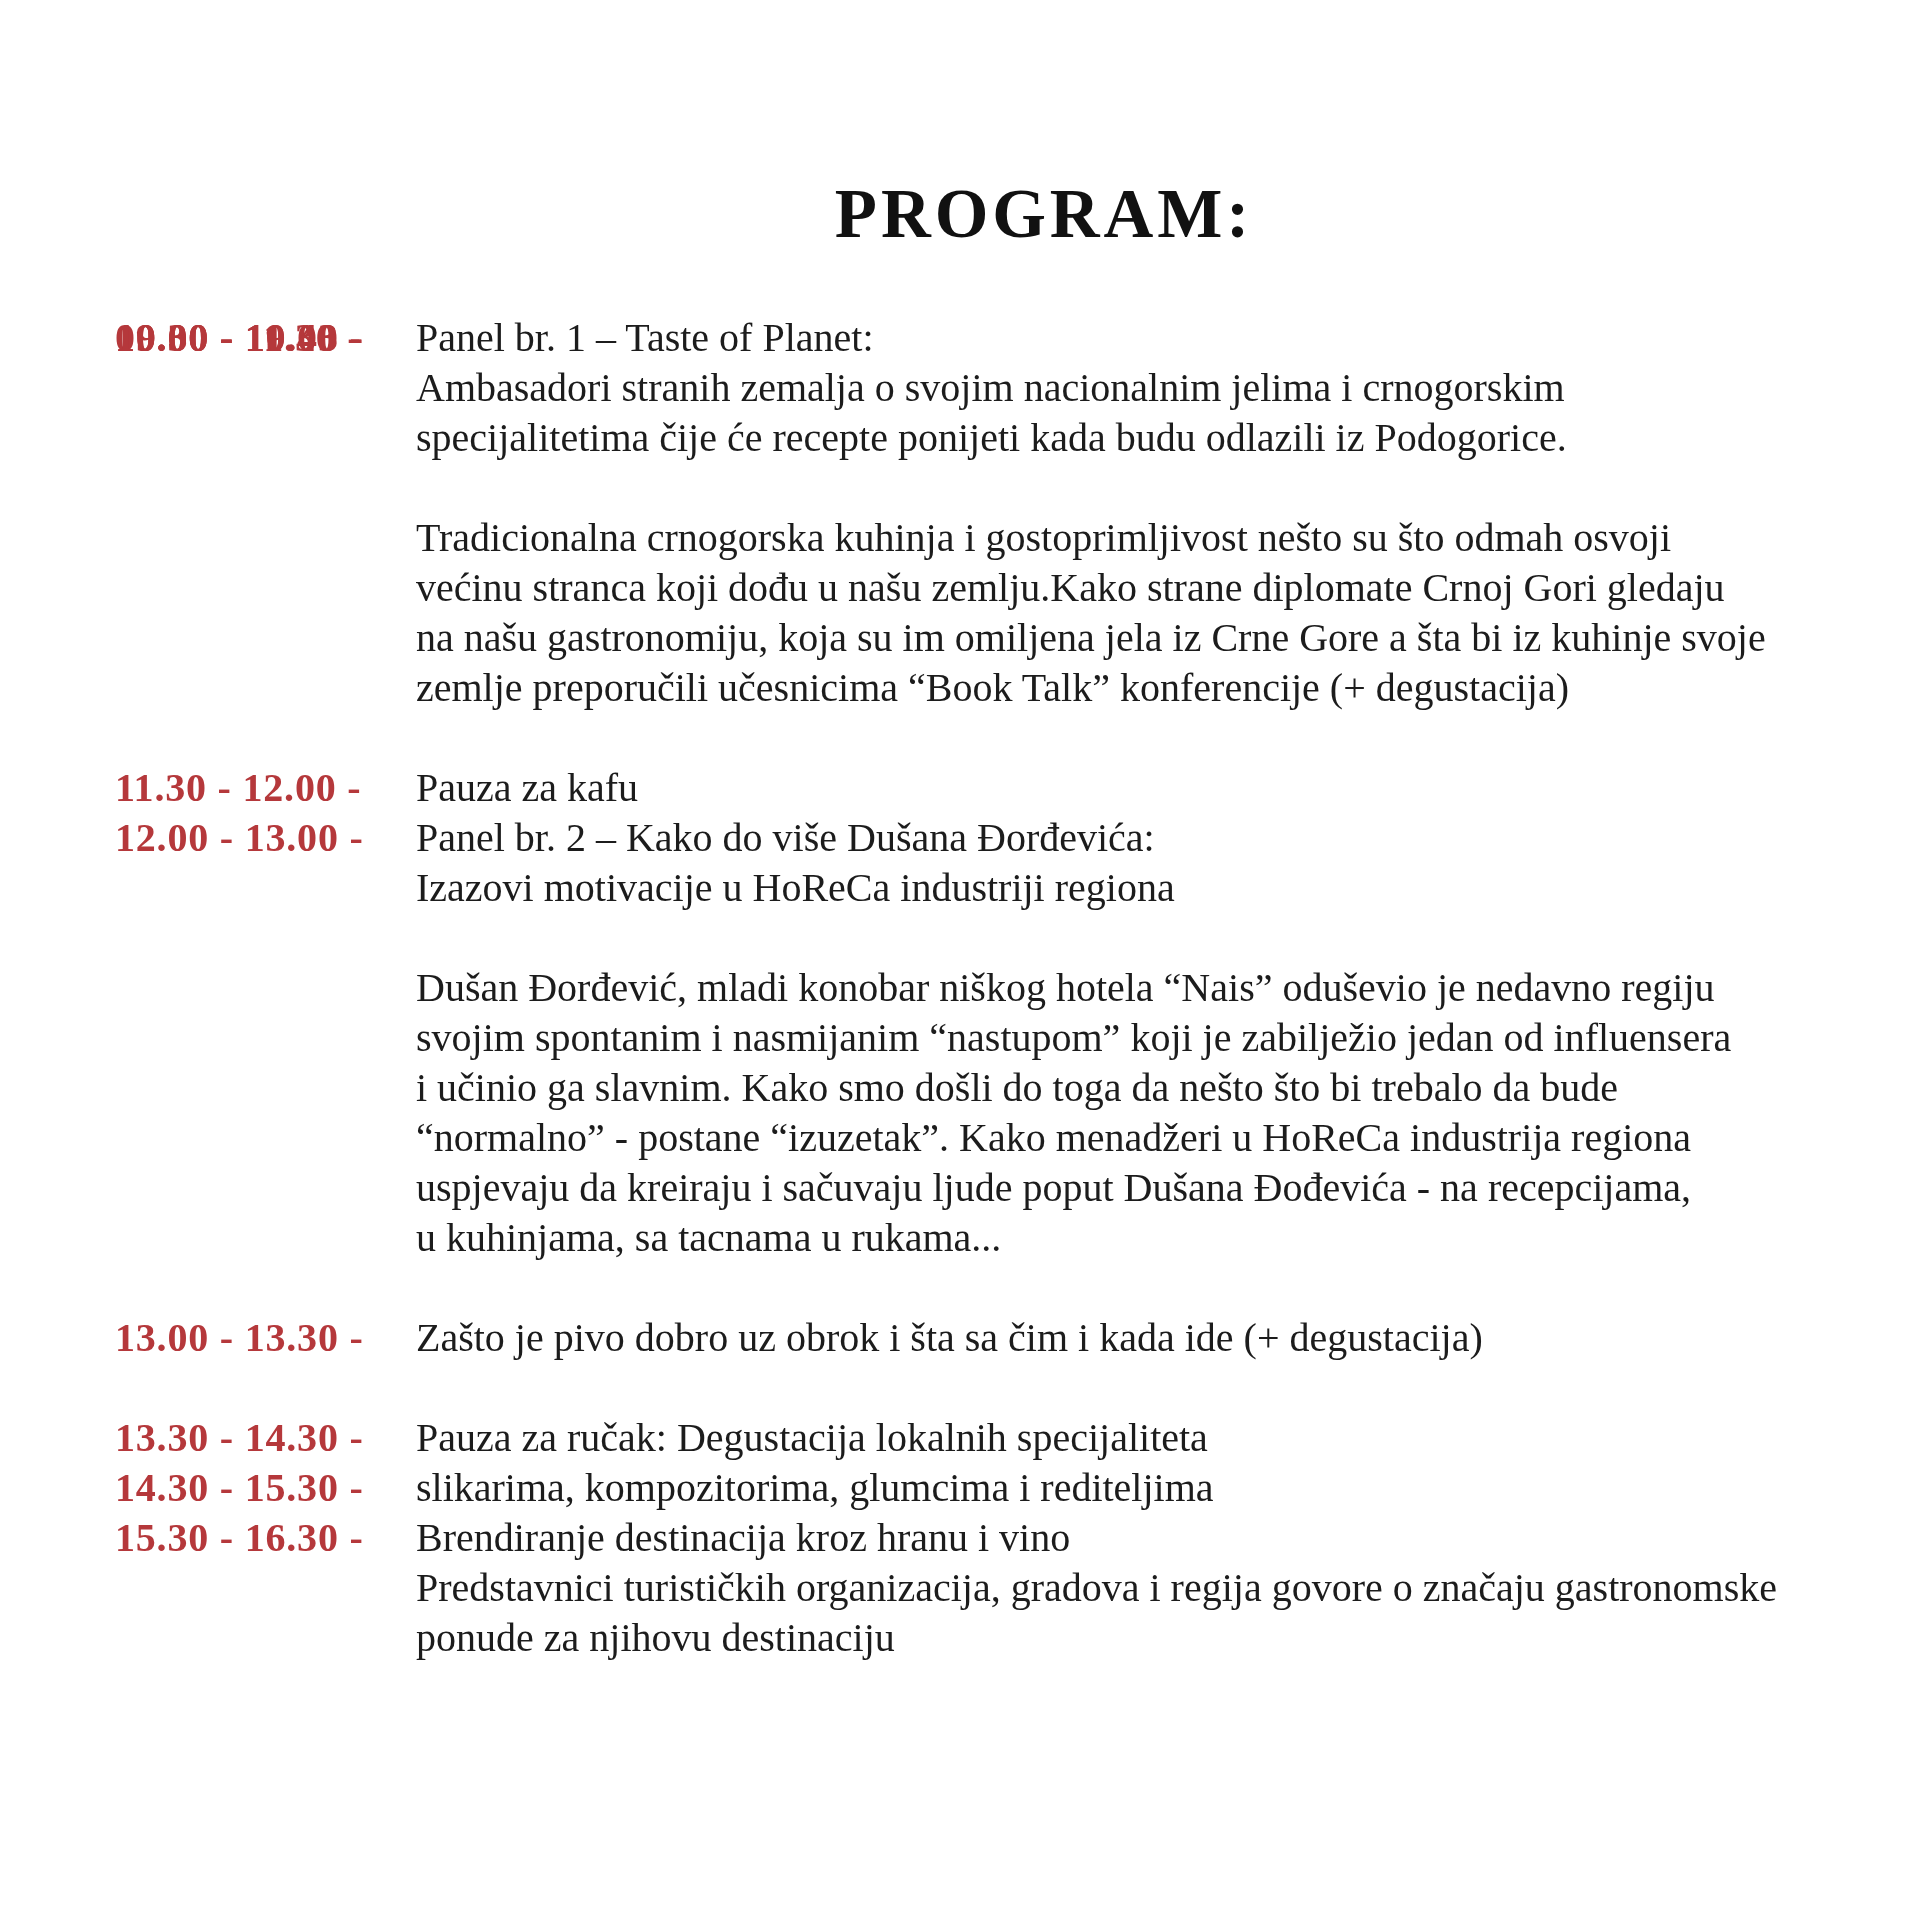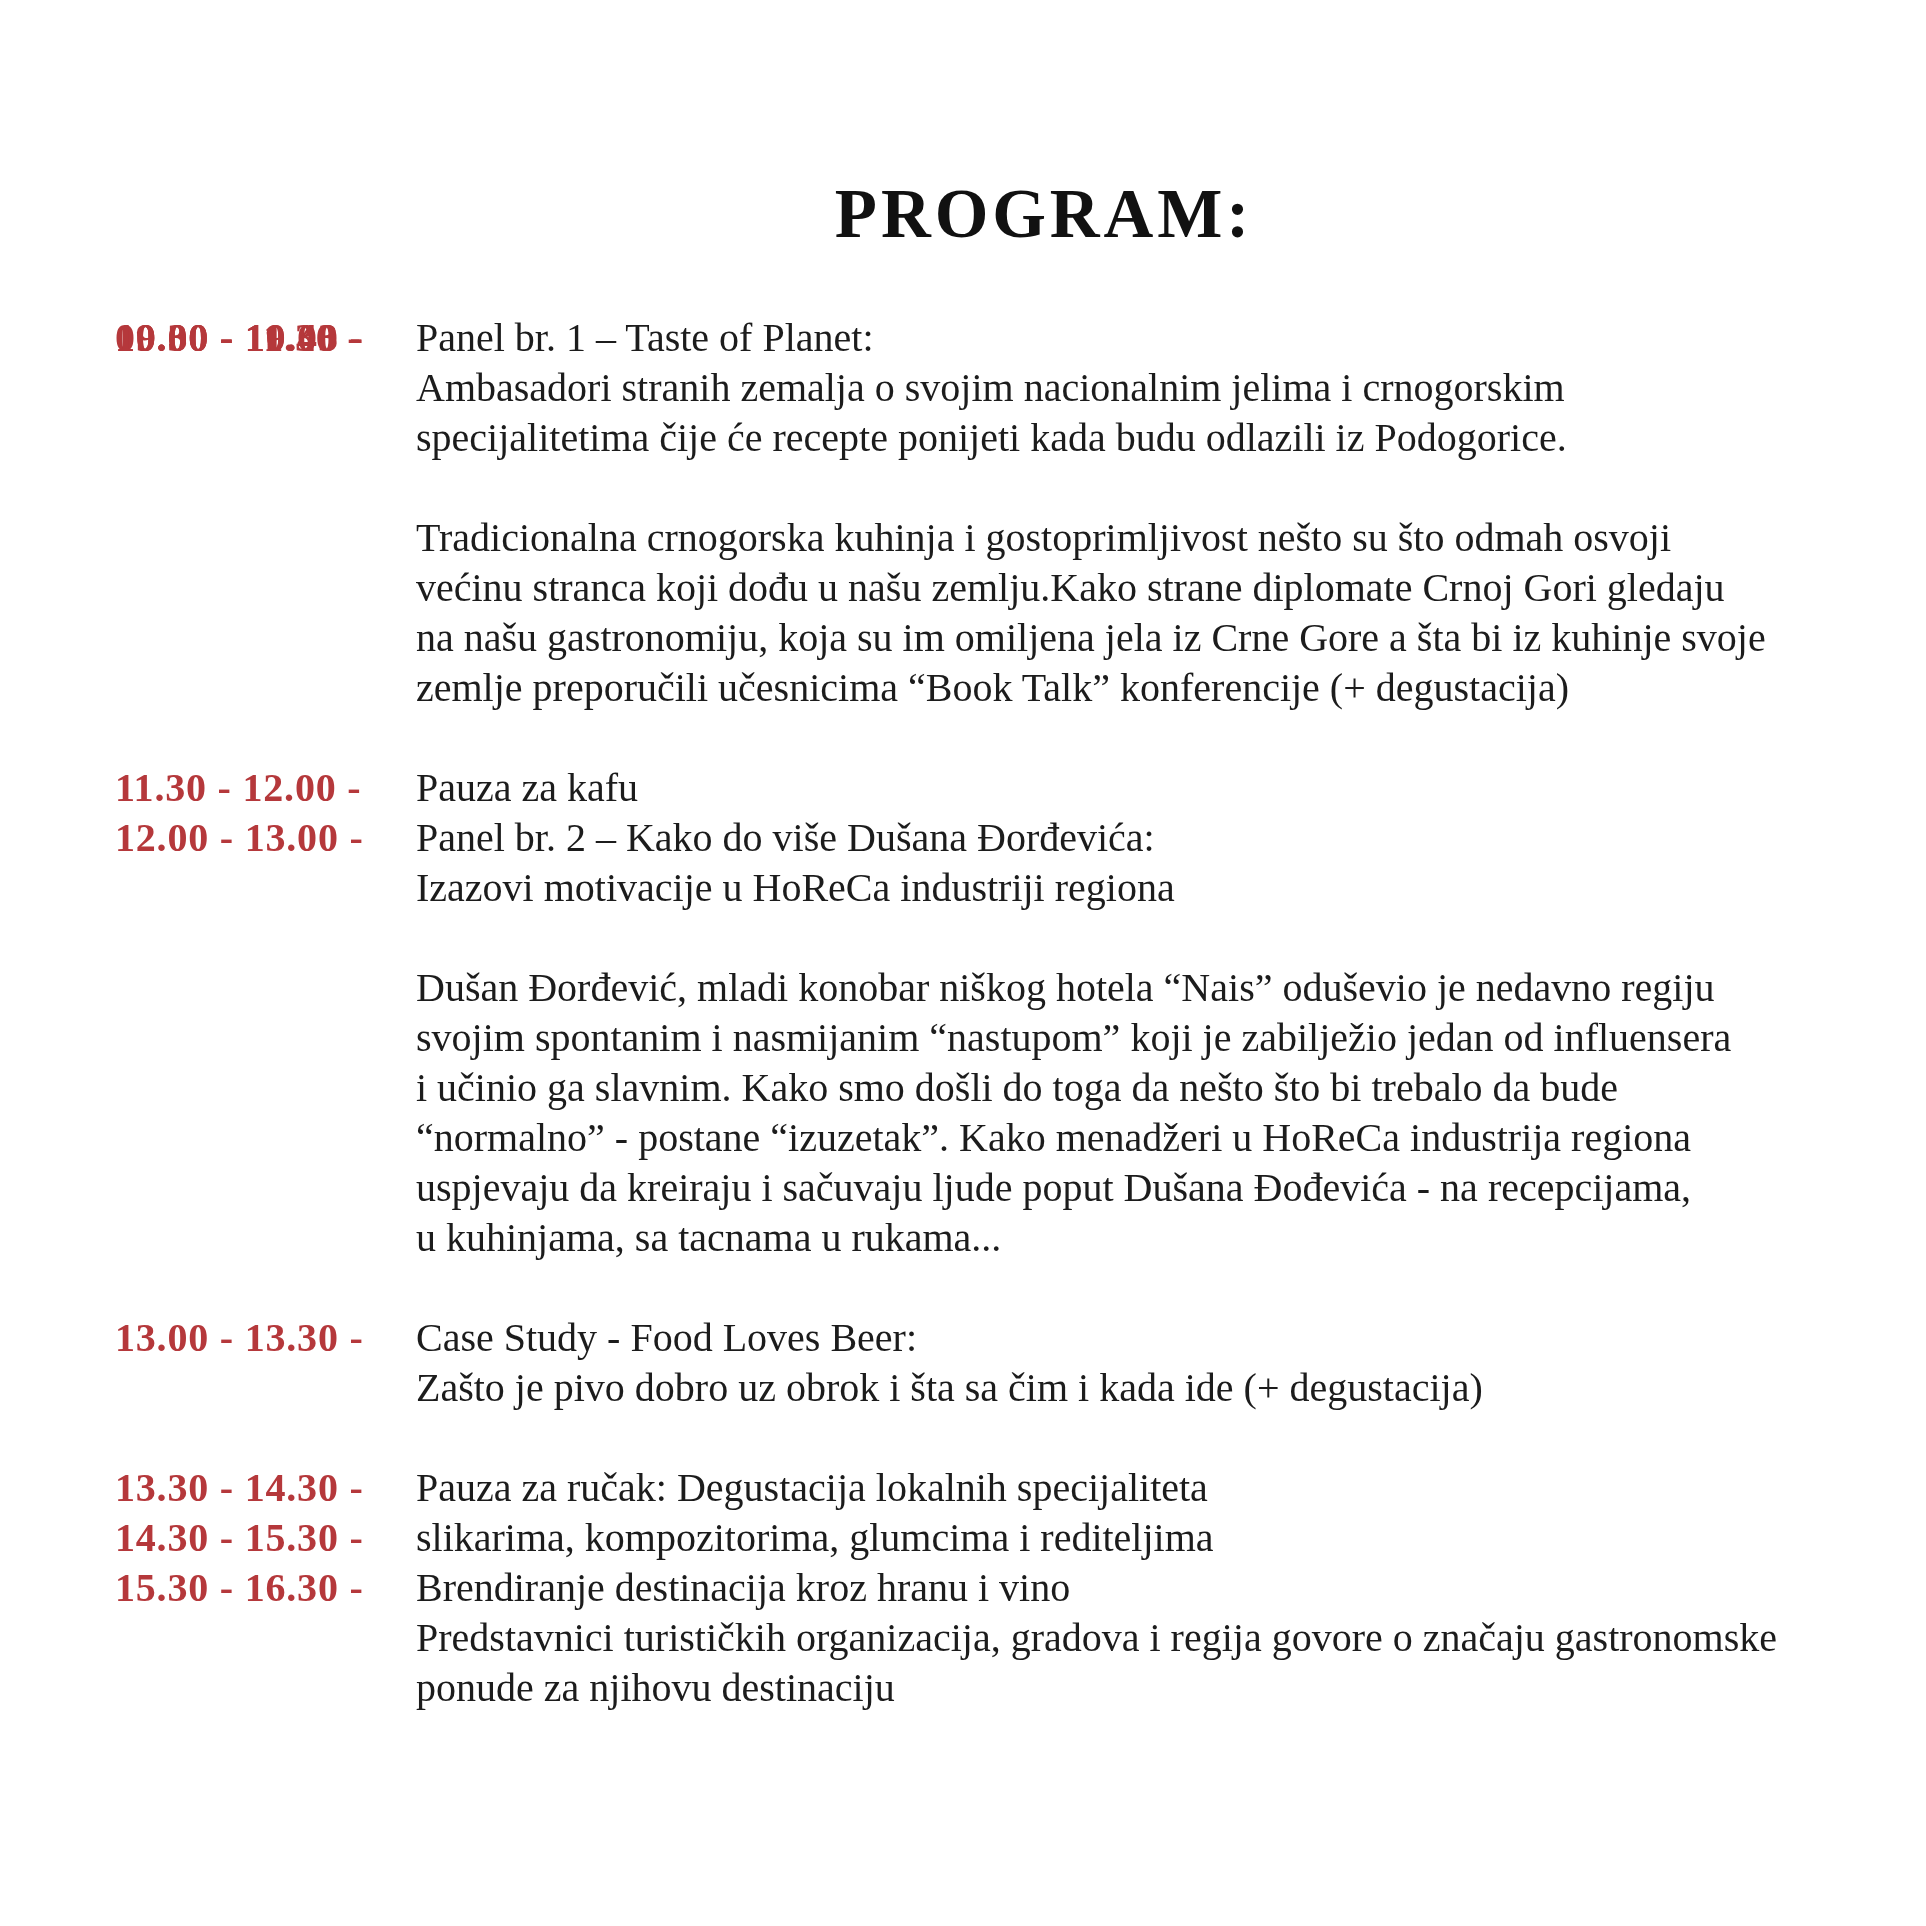--- a/index.html
+++ b/index.html
@@ -46,21 +46,21 @@
     <div class="line"><span class="text">zemlje preporučili učesnicima “Book Talk” konferencije (+ degustacija)</span></div>
     <div class="line gap"><span class="time">11.30 - 12.00 -</span><span class="text">Pauza za kafu</span></div>
     <div class="line"><span class="time">12.00 - 13.00 -</span><span class="text">Panel br. 2 – Kako do više Dušana Đorđevića:</span></div>
     <div class="line"><span class="text">Izazovi motivacije u HoReCa industriji regiona</span></div>
     <div class="line gap"><span class="text">Dušan Đorđević, mladi konobar niškog hotela “Nais” oduševio je nedavno regiju</span></div>
     <div class="line"><span class="text">svojim spontanim i nasmijanim “nastupom” koji je zabilježio jedan od influensera</span></div>
     <div class="line"><span class="text">i učinio ga slavnim. Kako smo došli do toga da nešto što bi trebalo da bude</span></div>
     <div class="line"><span class="text">“normalno” - postane “izuzetak”. Kako menadžeri u HoReCa industrija regiona</span></div>
     <div class="line"><span class="text">uspjevaju da kreiraju i sačuvaju ljude poput Dušana Đođevića - na recepcijama,</span></div>
     <div class="line"><span class="text">u kuhinjama, sa tacnama u rukama...</span></div>
-    <div class="line gap"><span class="time">13.00 - 13.30  -</span><span class="text">Case Study - Food Loves Beer:</span></div>
+    <div class="line gap"><span class="time">13.00 - 13.30  -</span></div>
     <div class="line"><span class="text">Zašto je pivo dobro uz obrok i šta sa čim i kada ide (+ degustacija)</span></div>
     <div class="line gap"><span class="time">13.30 - 14.30 -</span><span class="text">Pauza za ručak: Degustacija lokalnih specijaliteta</span></div>
     <div class="line"><span class="time">14.30 - 15.30 -</span></div>
     <div class="line"><span class="text">slikarima, kompozitorima, glumcima i rediteljima</span></div>
     <div class="line"><span class="time">15.30 - 16.30 -</span></div>
     <div class="line"><span class="text">Brendiranje destinacija kroz hranu i vino</span></div>
     <div class="line"><span class="text">Predstavnici turističkih organizacija, gradova i regija govore o značaju gastronomske</span></div>
     <div class="line"><span class="text">ponude za njihovu destinaciju</span></div>
   </div>
 

